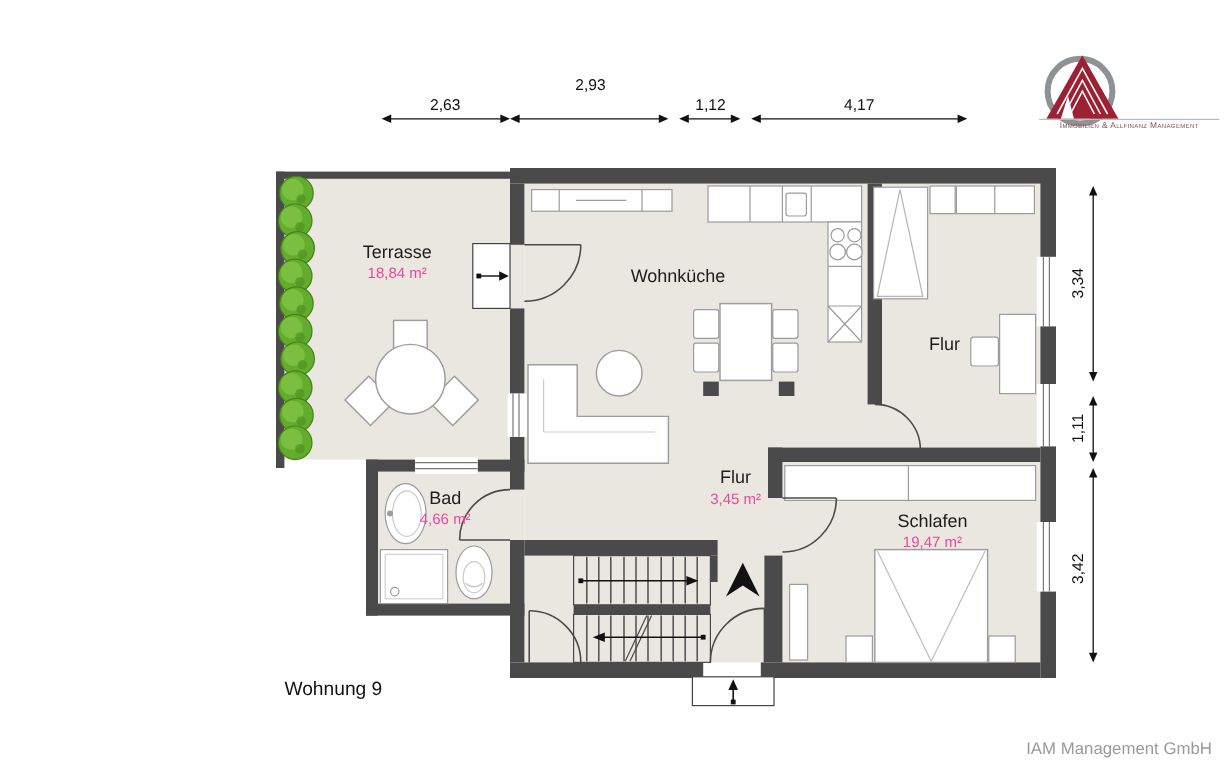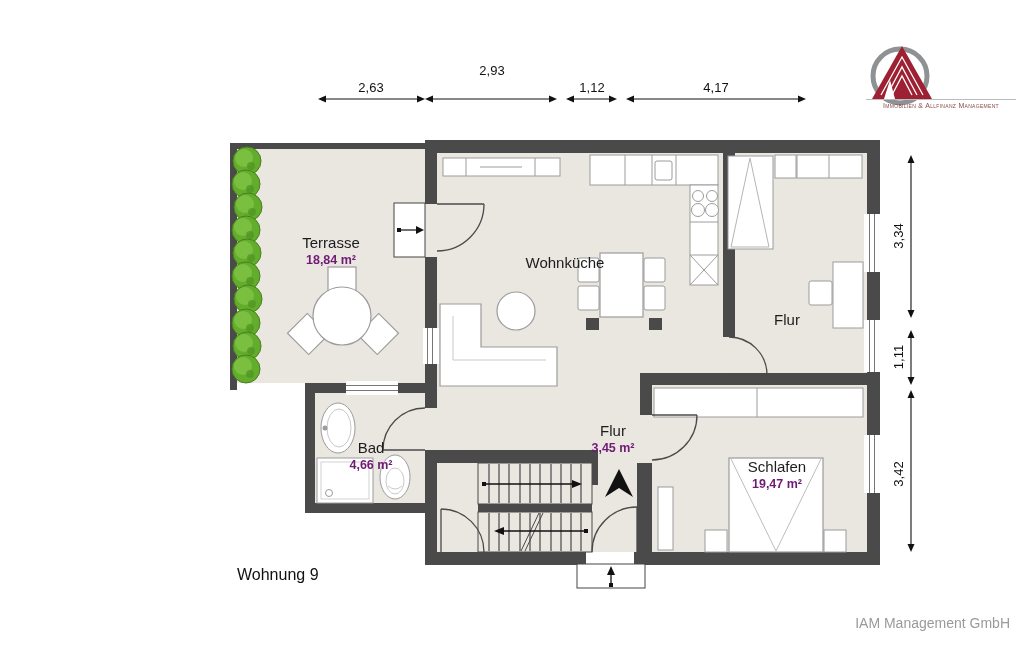--- a/index.html
+++ b/index.html
@@ -1,22 +1,22 @@
 <!DOCTYPE html>
 <html><head>
 <meta charset="utf-8">
 <style>
   html,body{margin:0;padding:0;background:#fff;}
   .stage{position:relative;width:1024px;height:647px;background:#fff;overflow:hidden;
          font-family:"Liberation Sans",sans-serif;color:#1c1c1c;}
   .stage svg{position:absolute;left:0;top:0;}
   .room-label{position:absolute;transform:translate(-50%,-50%);text-align:center;line-height:1.25;
-              white-space:nowrap;pointer-events:none;margin-top:32px;}
+              white-space:nowrap;pointer-events:none;}
   .rn{font-size:15px;color:#1c1c1c;}
-  .ra{font-size:12.5px;color:#701a75;font-weight:bold;}
+  .ra{font-size:12.5px;color:#ec4899;}
   .dim{position:absolute;font-size:13px;color:#111;transform:translate(-50%,-100%);white-space:nowrap;}
   .dim-r{position:absolute;font-size:13px;color:#111;transform:translate(-50%,-50%) rotate(-90deg);white-space:nowrap;}
   .unit-title{position:absolute;left:237px;top:566px;font-size:16px;color:#111;}
   .footer-company{position:absolute;right:14px;top:615px;font-size:14px;color:#9a9a9a;}
   .logo-brand{position:absolute;left:933px;top:48px;font-family:"Liberation Serif",serif;
               font-size:42px;color:#8f9499;letter-spacing:1px;}
   .logo-tagline{position:absolute;left:866px;top:99px;width:150px;text-align:center;
                 font-size:7px;letter-spacing:.3px;color:#8a4a4a;font-variant:small-caps;
                 border-top:1px solid #bcbcbc;padding-top:2px;white-space:nowrap;}
 </style>

